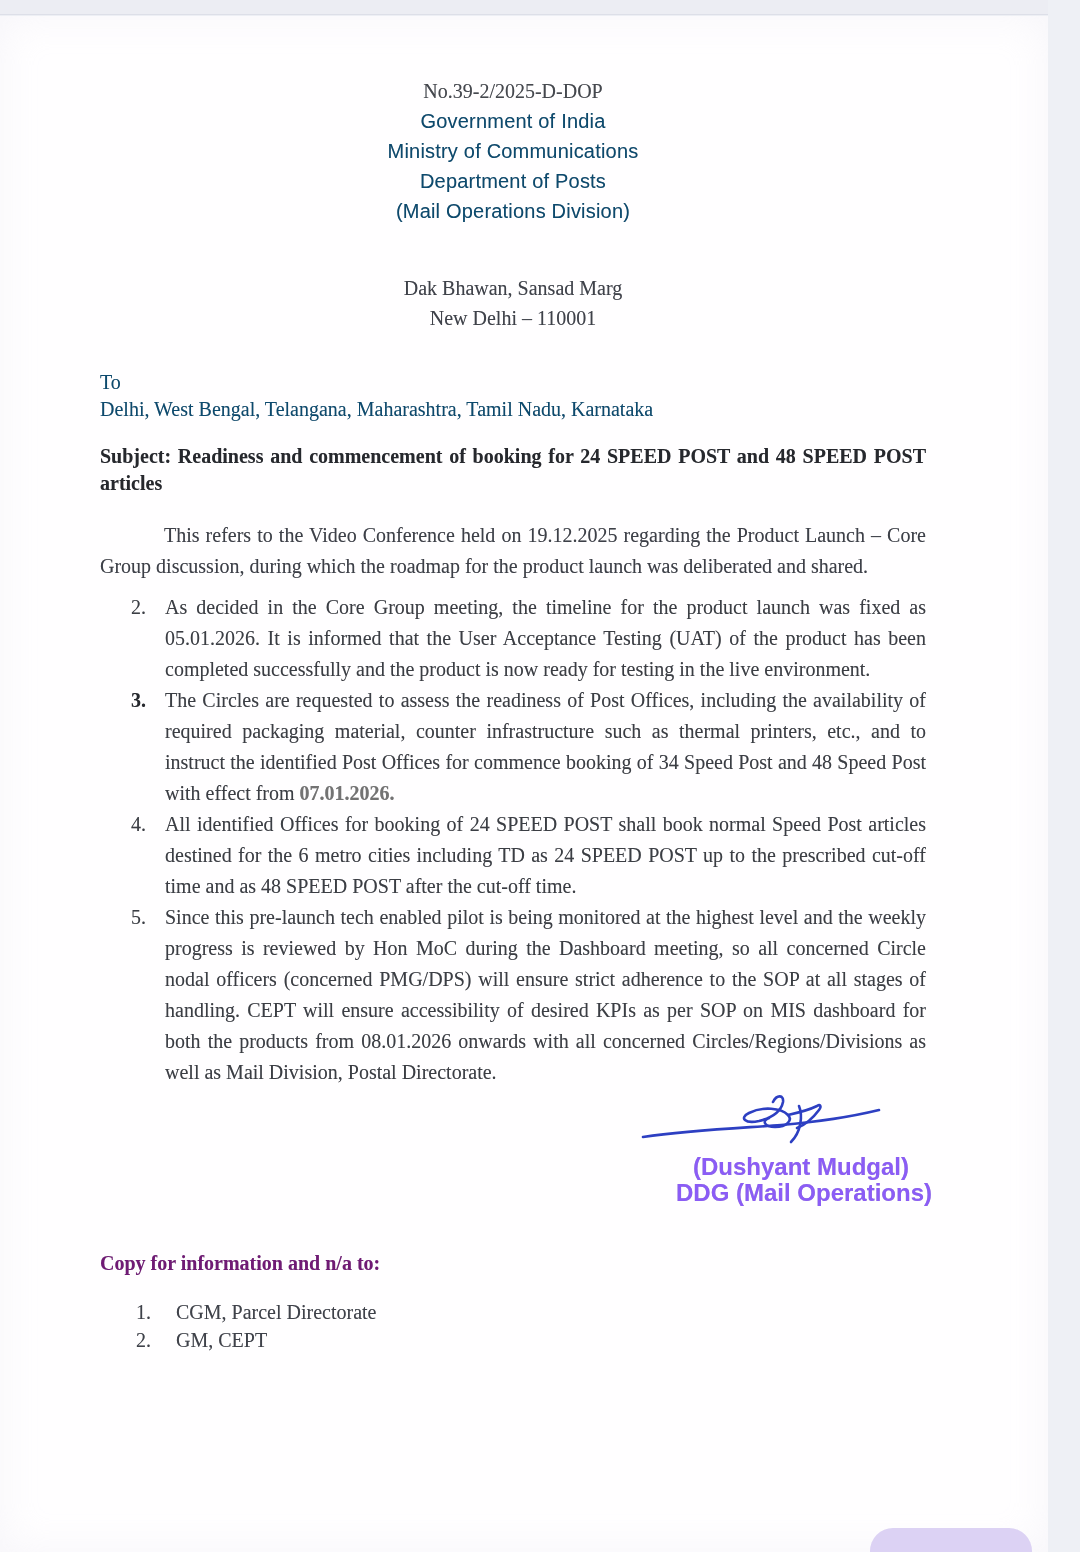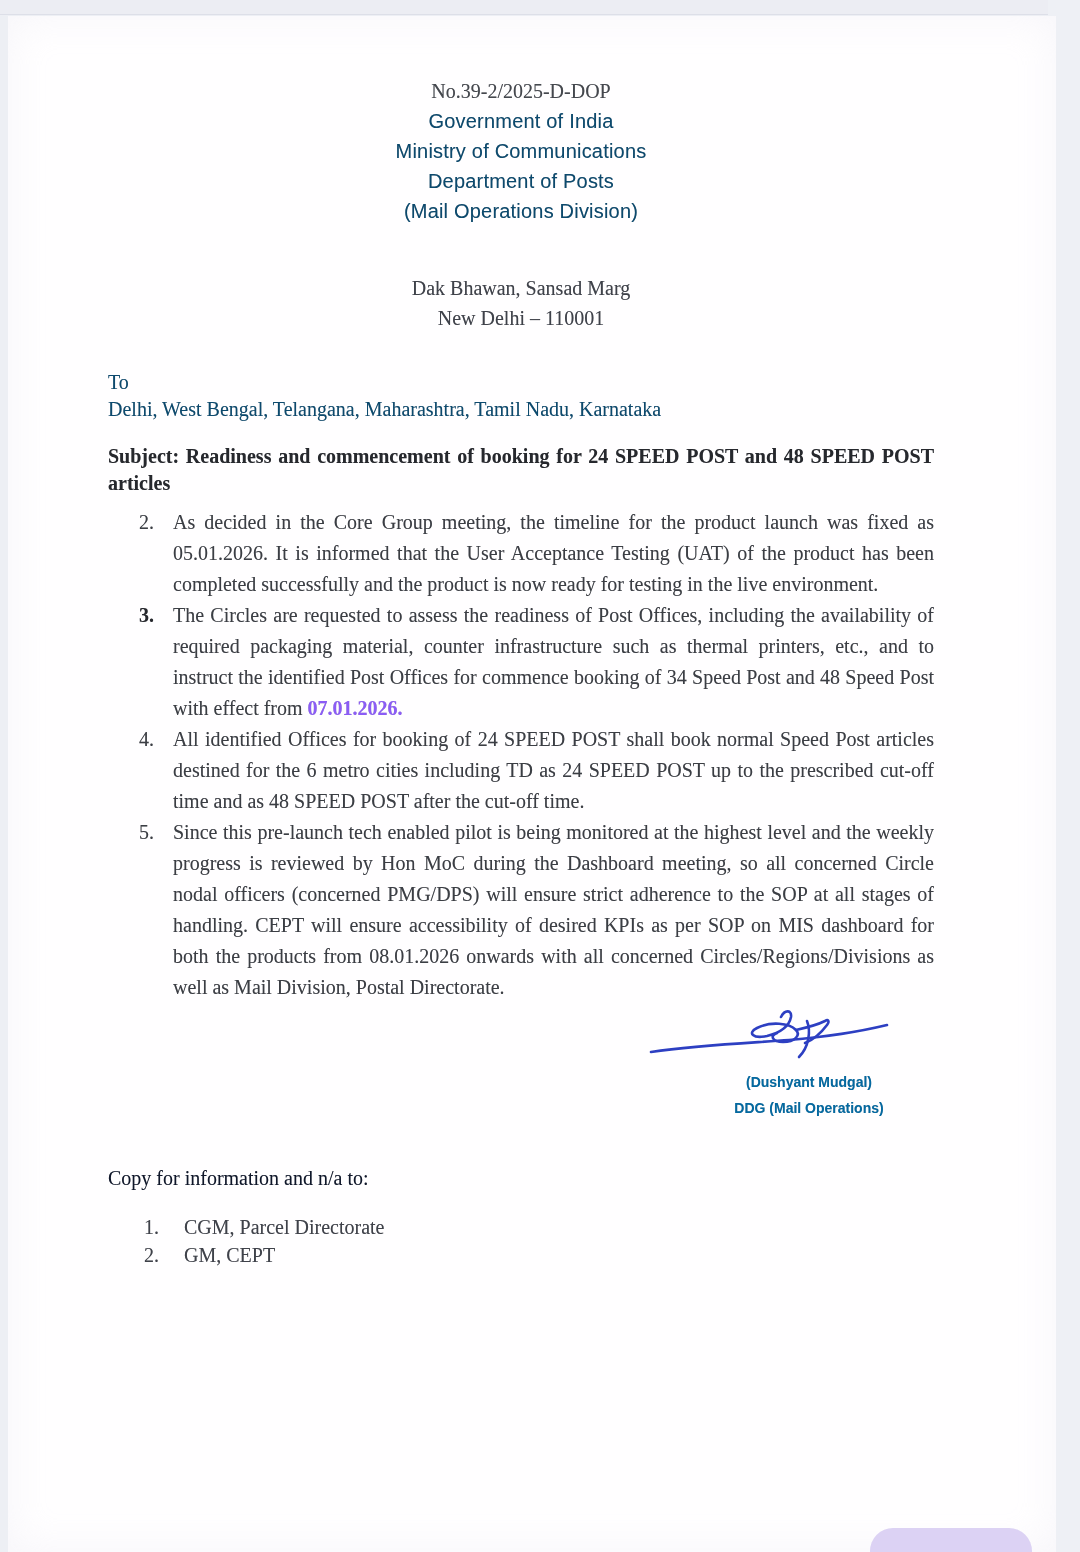--- a/index.html
+++ b/index.html
@@ -11,21 +11,20 @@
     overflow: hidden;
   }
   .top-band {
     position: absolute; left: 0; top: 0; width: 1080px; height: 15px;
     background: #ecedf3; border-bottom: 1px solid #dddfe8;
   }
   .page {
     position: absolute; left: 0; top: 16px; width: 1048px; height: 1536px;
     background: #fffeff;
     box-shadow: inset 0 0 40px rgba(240,240,245,0.6);
-    margin-left: 8px;
   }
   .content {
     position: absolute; left: 100px; top: 0; width: 826px;
     color: #3b3e44;
     font-size: 20px;
     text-shadow: 0 0 0.6px rgba(70,70,75,0.35);
   }
   .letterhead { margin-top: 60px; text-align: center; line-height: 30px; }
   .ref-no { font-family: "Liberation Serif", serif; color: #45484e; }
   .org-line { font-family: Liberation Sans, sans-serif; color: #0c4a6e; letter-spacing: 0.2px; }
@@ -33,28 +32,28 @@
   .dated { margin-top: 17px; text-align: right; font-weight: bold; color: #26282d; }
   .to-block { margin-top: 36px; line-height: 26.5px; color: #0c4a6e; }
   .subject { margin-top: 21px; font-weight: bold; color: #26282d; line-height: 27px; text-align: justify; }
   .para1 { margin-top: 23px; line-height: 31px; text-align: justify; text-indent: 64px; }
   .para1 { color: #3d4048; }
   .num-list { margin-top: 10px; }
   .list-item { display: flex; margin-left: 31px; line-height: 31px; }
   .item-num { width: 34px; flex: 0 0 34px; }
   .item-num.bold { font-weight: bold; color: #26282d; }
   .item-text { flex: 1; text-align: justify; }
-  .item-text b { color: #8b5cf6; }
+  .item-text b { color: #737373; }
   .sig-block { margin-top: 4px; margin-left: auto; width: 250px; text-align: center; }
   .sig-svg { display: block; margin-left: -55px; }
   .sig-name, .sig-desig {
     font-family: "Liberation Sans", sans-serif; font-weight: bold;
-    font-size: 14px; line-height: 26px; color: #0369a1; white-space: nowrap;
+    font-size: 24px; line-height: 26px; color: #8b5cf6; white-space: nowrap;
   }
-  .copy-heading { margin-top: 46px; font-weight: normal; color: #0f172a; }
+  .copy-heading { margin-top: 46px; font-weight: bold; color: #701a75; }
   .copy-list { margin-top: 23px; margin-left: 36px; line-height: 28px; color: #3f424a; }
   .copy-row { display: flex; }
   .copy-num { width: 40px; flex: 0 0 40px; }
   .bottom-pill {
     position: absolute; left: 870px; top: 1528px; width: 162px; height: 46px;
     border-radius: 23px; background: #dcd2f4; border: none; cursor: pointer;
   }
   .right-band {
     position: absolute; right: 0; top: 0; width: 32px; height: 1552px;
     background: #eef0f5;
@@ -83,20 +82,21 @@
     </div>
 
 
     <div class="to-block">
       <div>To</div>
       <div>Delhi, West Bengal, Telangana, Maharashtra, Tamil Nadu, Karnataka</div>
     </div>
 
     <div class="subject">Subject: Readiness and commencement of booking for 24 SPEED POST and 48 SPEED POST articles</div>
 
+    <div class="para1">This refers to the Video Conference held on 19.12.2025 regarding the Product Launch – Core Group discussion, during which the roadmap for the product launch was deliberated and shared.</div>
 
     <div class="num-list">
       <div class="list-item">
         <span class="item-num">2.</span>
         <div class="item-text"><span>As decided in the Core Group meeting, the timeline for the product launch was fixed as 05.01.2026. It is informed that the User Acceptance Testing (UAT) of the product has been completed successfully and the product is now ready for testing in the live environment.</span><b></b></div>
       </div>
       <div class="list-item">
         <span class="item-num bold">3.</span>
         <div class="item-text"><span>The Circles are requested to assess the readiness of Post Offices, including the availability of required packaging material, counter infrastructure such as thermal printers, etc., and to instruct the identified Post Offices for commence booking of 34 Speed Post and 48 Speed Post with effect from </span><b>07.01.2026.</b></div>
       </div>

